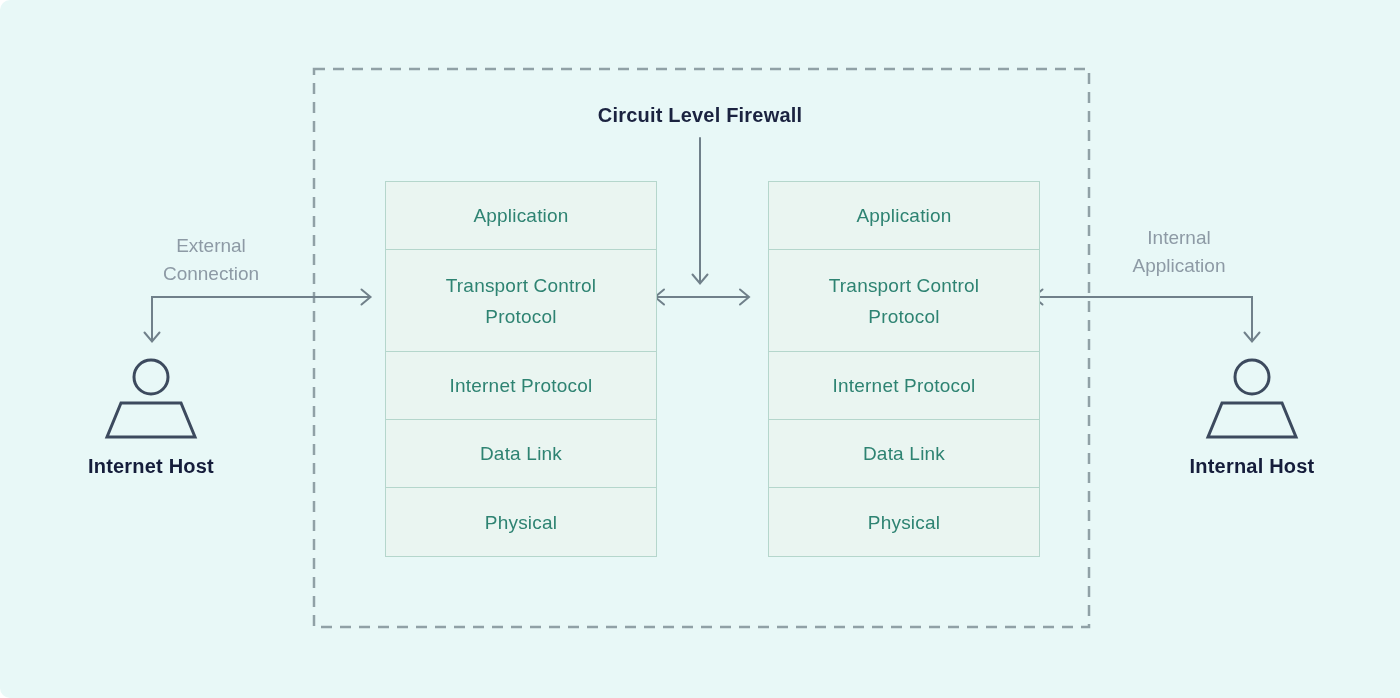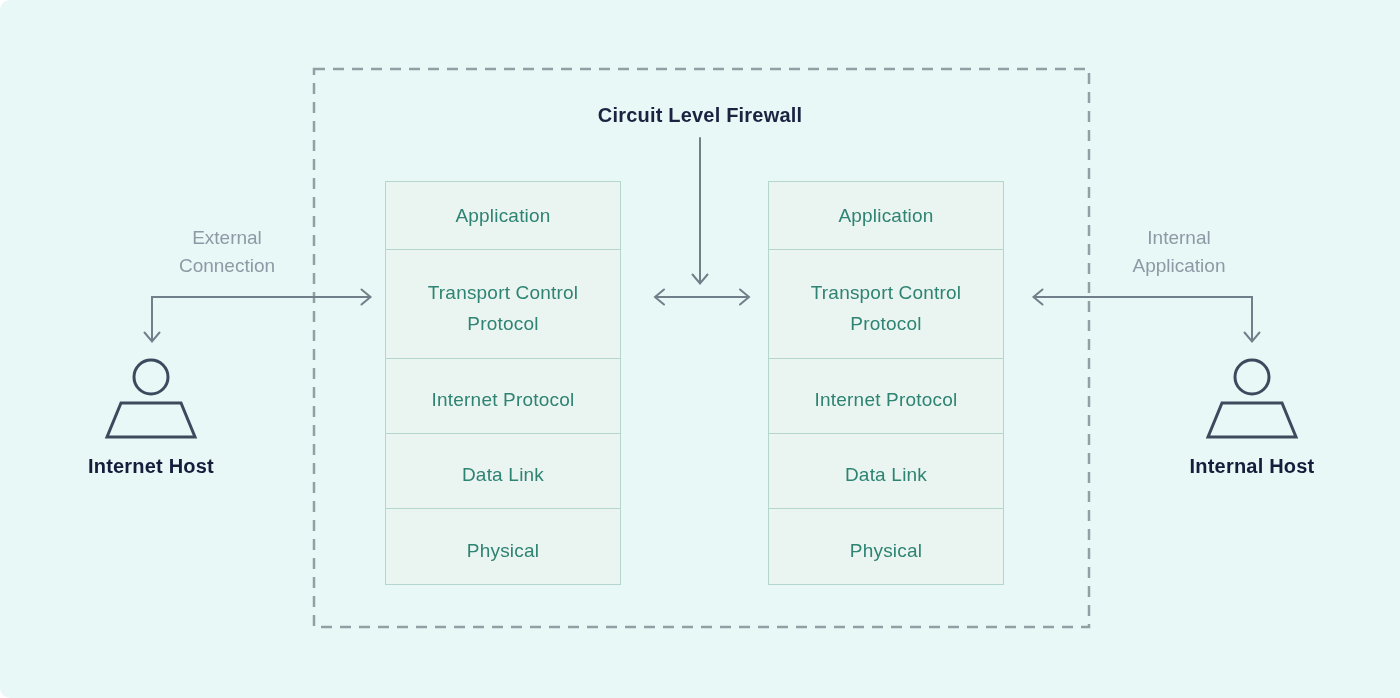--- a/index.html
+++ b/index.html
@@ -34,44 +34,43 @@
   }
   .conn-label {
     width: 140px;
     top: 224px;
     text-align: center;
     font-size: 19px;
     font-weight: 500;
     line-height: 28px;
     color: #8d9aa5;
   }
-  .conn-label.left  { left: 157px; }
+  .conn-label.left  { left: 141px; margin-top: 8px; }
   .conn-label.right { left: 1109px; }
 
   .host-label {
     width: 220px;
     top: 455px;
     text-align: center;
     font-size: 20px;
     font-weight: 600;
     letter-spacing: 0.2px;
     color: #151d3b;
   }
   .host-label.left  { left: 41px; }
   .host-label.right { left: 1142px; }
 
   .stack {
     top: 181px;
-    width: 236px;
+    width: 272px;
     box-sizing: border-box;
     border: 1px solid #b5d6cc;
     background: #eaf5f1;
     display: flex;
     flex-direction: column;
-    gap: 7px;
   }
   .stack.left  { left: 385px; }
   .stack.right { left: 768px; }
   .layer {
     box-sizing: border-box;
     height: 68px;
     border-bottom: 1px solid #b5d6cc;
     display: flex;
     align-items: center;
     justify-content: center;

